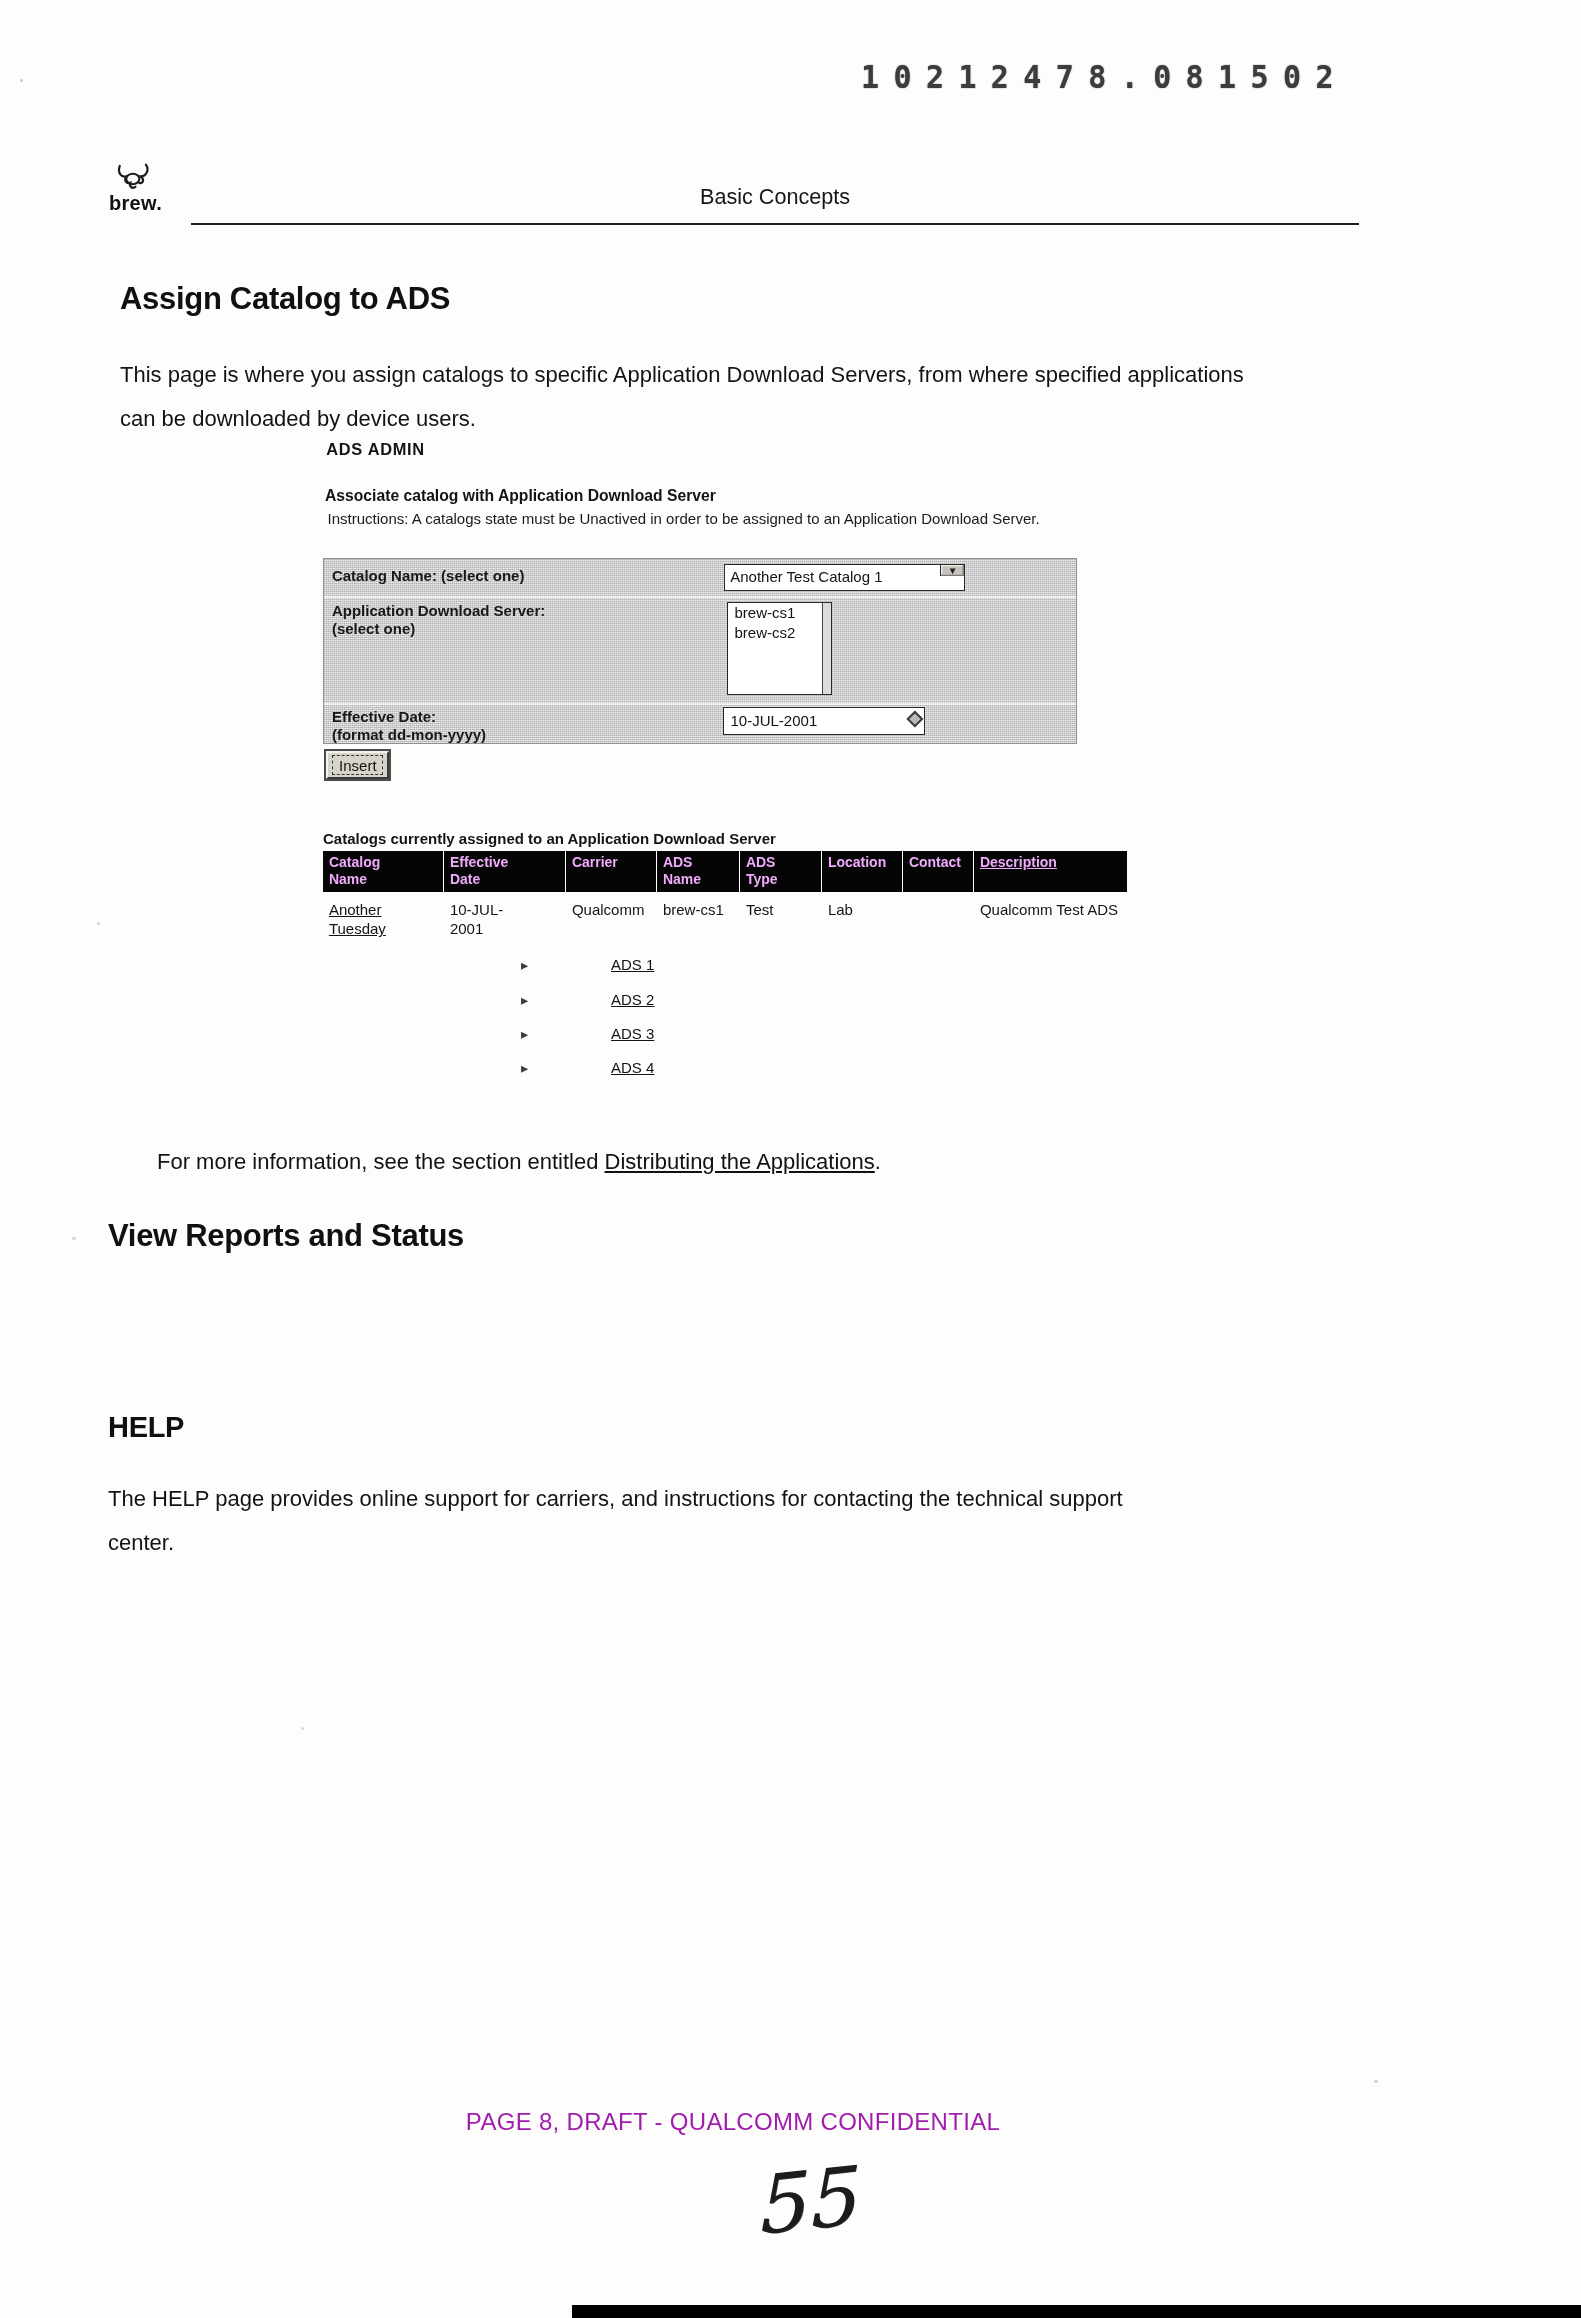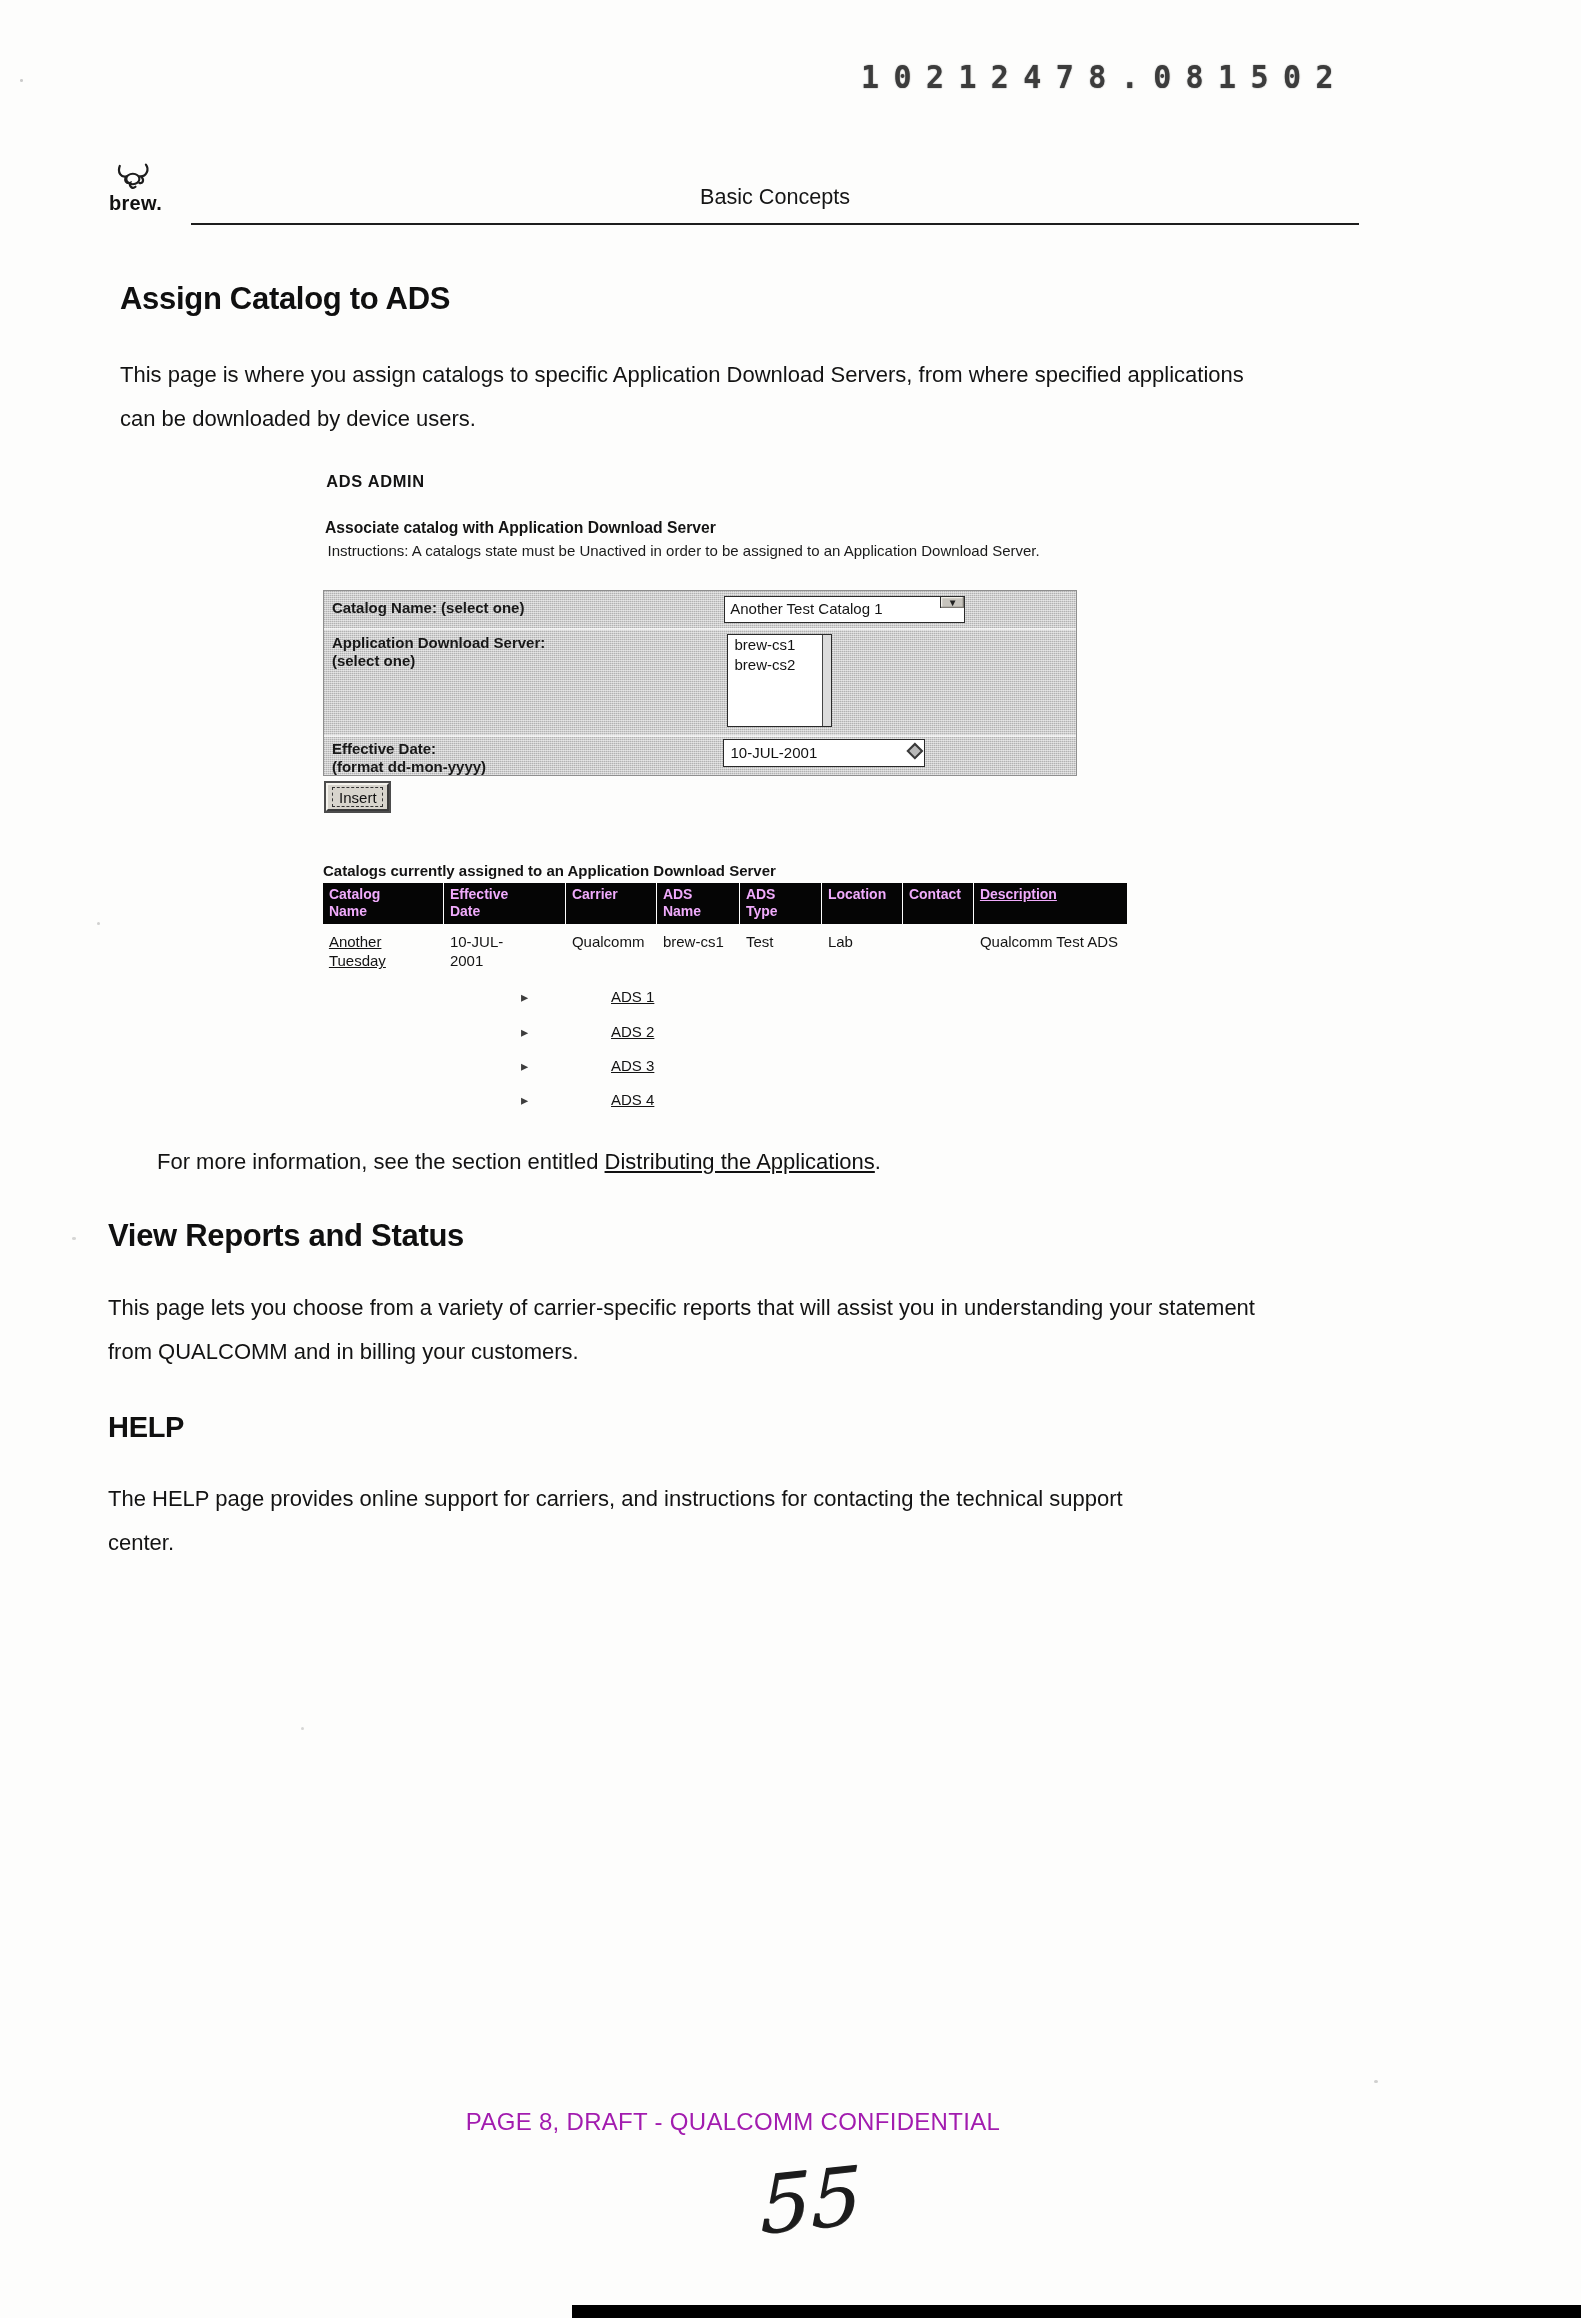--- a/index.html
+++ b/index.html
@@ -32,21 +32,21 @@
     position:absolute; left:191px; top:223px; width:1168px; height:2px;
     background:#1d1d1d;
   }
 
   
   .h-large { position:absolute; font-size:31px; font-weight:600; letter-spacing:-0.3px; color:#101010; }
   .body-p  { position:absolute; font-size:22px; line-height:2.0; color:#131313; }
   .doc-link { text-decoration:underline; color:#111; cursor:pointer; }
 
   
-  .shot { position:absolute; left:325px; top:440px; width:815px; height:664px;margin-top:32px; }
+  .shot { position:absolute; left:325px; top:440px; width:815px; height:664px; }
   .ads-admin   { position:absolute; left:1.3px; top:0; font-size:16.4px; font-weight:700; letter-spacing:0.7px; }
   .form-heading{ position:absolute; left:0; top:47px; font-size:15.7px; font-weight:700; }
   .instructions{ position:absolute; left:2.6px; top:71px; width:765px; font-size:15px; line-height:1.12; color:#1a1a1a; }
 
   .formbox {
     position:absolute; left:-2px; top:118px; width:754px; height:186px;
     border:1.3px solid #8f8f8f;
     background-color:#cdcdcd;
     background-image:
       repeating-linear-gradient(0deg, rgba(255,255,255,0.5) 0 0.7px, transparent 0.7px 2px),
@@ -274,21 +274,20 @@
       <span class="tick">▸</span>
       <span class="lnk">ADS 4</span>
     </div>
   </div>
 
   <div class="body-p" style="left:109px; top:1140px; width:1276px;margin-left:48px;">
     <span>For more information, see the section entitled </span><span class="doc-link">Distributing the Applications</span><span>.</span>
   </div>
 
   <div class="h-large" style="left:108px; top:1218px;">View Reports and Status</div>
-  <div class="body-p" style="left:108px; top:1286px; width:1184px;">This page lets you choose from a variety of carrier-specific reports that will assist you in understanding your statement from QUALCOMM and in billing your customers.</div>
 
   <div class="h-large" style="left:108px; top:1411px; font-size:29px;">HELP</div>
   <div class="body-p" style="left:108px; top:1477px; width:1086px;">The HELP page provides online support for carriers, and instructions for contacting the technical support center.</div>
 
   <div class="footer-line">PAGE 8, DRAFT - QUALCOMM CONFIDENTIAL</div>
   <div class="hand55">55</div>
   <div class="bottom-bar"></div>
 
   <div class="speck" style="left:19.6px; top:79px; width:3.9px; height:3.3px; opacity:.5;"></div>
   <div class="speck" style="left:97px; top:922px; width:3.3px; height:3.3px; opacity:.45;"></div>

